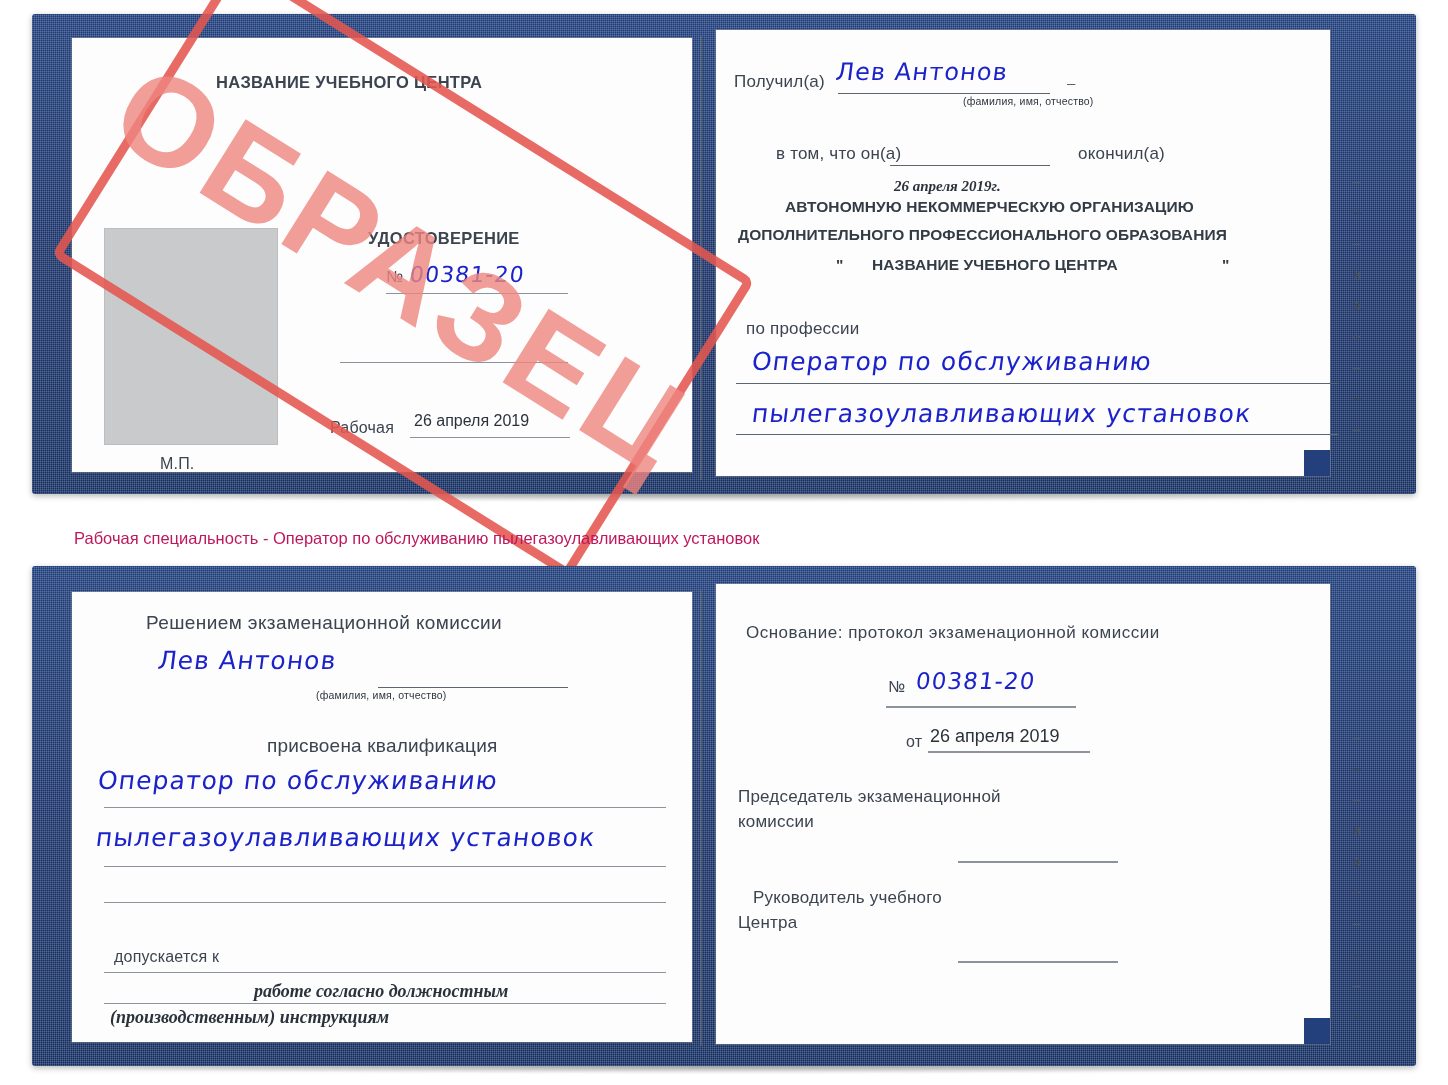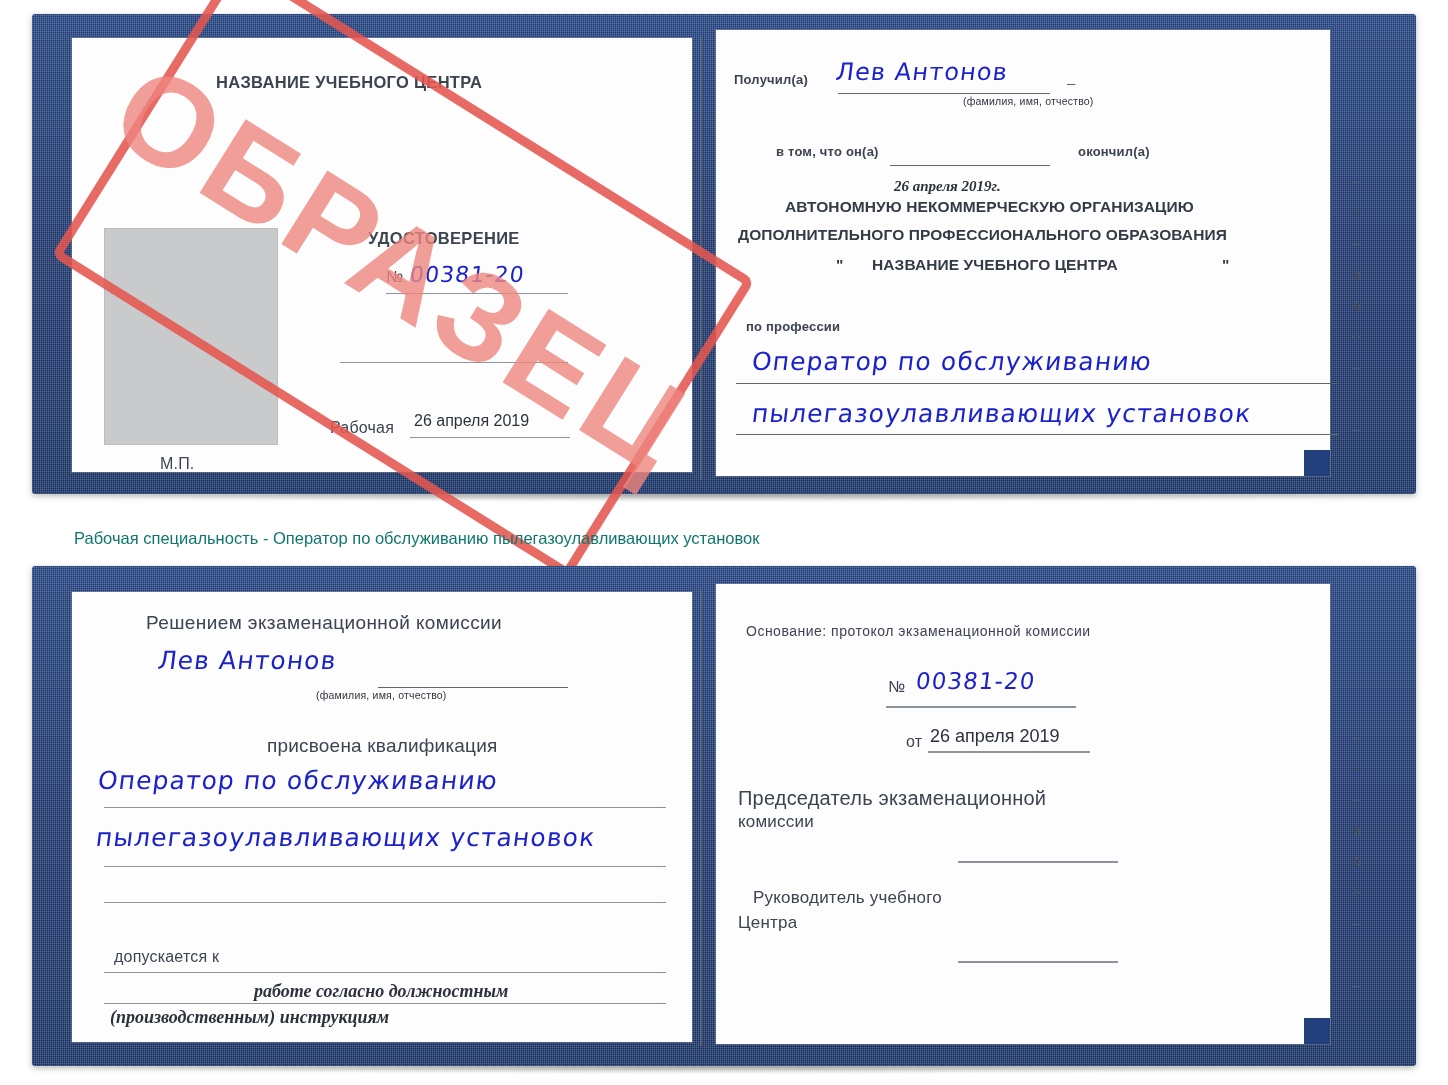--- a/index.html
+++ b/index.html
@@ -54,21 +54,21 @@
   .spine{
     position:absolute;width:3px;
     background:linear-gradient(90deg,rgba(255,255,255,0),#7b8598 40%,#3d4657 55%,rgba(255,255,255,0));
     opacity:.85;
   }
   .spine.top{ left:700px; top:36px;  height:444px; }
   .spine.bot{ left:700px; top:590px; height:456px; }
 
   
   .lbl{ position:absolute; color:#3c4450; font-size:15px; letter-spacing:.2px; white-space:nowrap;}
-  .lbl.big{ font-size:13px;font-weight:bold; }
+  .lbl.big{ font-size:17px; }
   .lbl.cap{ font-size:16.5px; font-weight:bold; letter-spacing:.3px;}
   .lbl.tiny{ font-size:10.5px; color:#2f3640; letter-spacing:.2px;}
   .lbl.org{ font-size:15.5px; font-weight:bold; letter-spacing:.1px; color:#333b45;}
 
   
   .typed{ position:absolute; color:#2b323c; font-size:15px; white-space:nowrap;}
   .typed.ital{ font-family:"Liberation Serif", serif; font-style:italic; font-weight:bold; font-size:15px;margin-top:35px;}
 
   
   .hand{
@@ -120,21 +120,21 @@
     font-weight:bold;
     letter-spacing:6px;
     opacity:.80;
   }
 
   
   #caption{
     position:absolute;
     left:74px; top:529px;
     font-size:16.5px;
-    color:#0f766e;
+    color:#be185d;
     white-space:nowrap;
   }
 </style>
 </head>
 <body>
 
 <div class="booksh top"></div>
 <div class="book top"></div>
 
 <div class="page t-l"></div>
@@ -215,30 +215,30 @@
 <div class="lbl" style="left:114px;top:948px;font-size:16px;">допускается к</div>
 <div class="typed ital" style="left:254px;top:946px;font-size:18px;">работе согласно должностным</div>
 <div class="rule" style="left:104px;top:972px;width:562px;"></div>
 <div class="typed ital" style="left:110px;top:972px;font-size:18px;">(производственным) инструкциям</div>
 <div class="rule" style="left:104px;top:1003px;width:562px;"></div>
 
 <div class="page b-r"></div>
 <div class="notch" style="left:1304px;top:1018px;"></div>
 <div class="spine bot"></div>
 
-<div class="lbl" style="left:746px;top:623px;font-size:14px;letter-spacing:.5px;">Основание: протокол экзаменационной комиссии</div>
+<div class="lbl" style="left:746px;top:623px;font-size:17px;letter-spacing:.5px;">Основание: протокол экзаменационной комиссии</div>
 <div class="lbl" style="left:888px;top:678px;font-size:16px;">№</div>
 <div class="hand h1" style="left:916px;top:668px;font-size:23px;">00381-20</div>
 <div class="rule" style="left:886px;top:706px;width:190px;height:2px;"></div>
 
 <div class="lbl" style="left:906px;top:733px;font-size:16px;">от</div>
 <div class="typed" style="left:930px;top:726px;font-size:18px;">26 апреля 2019</div>
 <div class="rule" style="left:928px;top:751px;width:162px;height:2px;"></div>
 
-<div class="lbl" style="left:738px;top:787px;font-size:20px;">Председатель экзаменационной</div>
+<div class="lbl" style="left:738px;top:787px;font-size:17px;">Председатель экзаменационной</div>
 <div class="lbl" style="left:738px;top:812px;font-size:17px;">комиссии</div>
 <div class="rule" style="left:958px;top:861px;width:160px;height:2px;"></div>
 
 <div class="lbl" style="left:738px;top:888px;font-size:17px;margin-left:15px;">Руководитель учебного</div>
 <div class="lbl" style="left:738px;top:913px;font-size:17px;">Центра</div>
 <div class="rule" style="left:958px;top:961px;width:160px;height:2px;"></div>
 
 <div class="edgecol" style="left:1344px;top:722px;">
   <span>–</span>
   <span>–</span>

